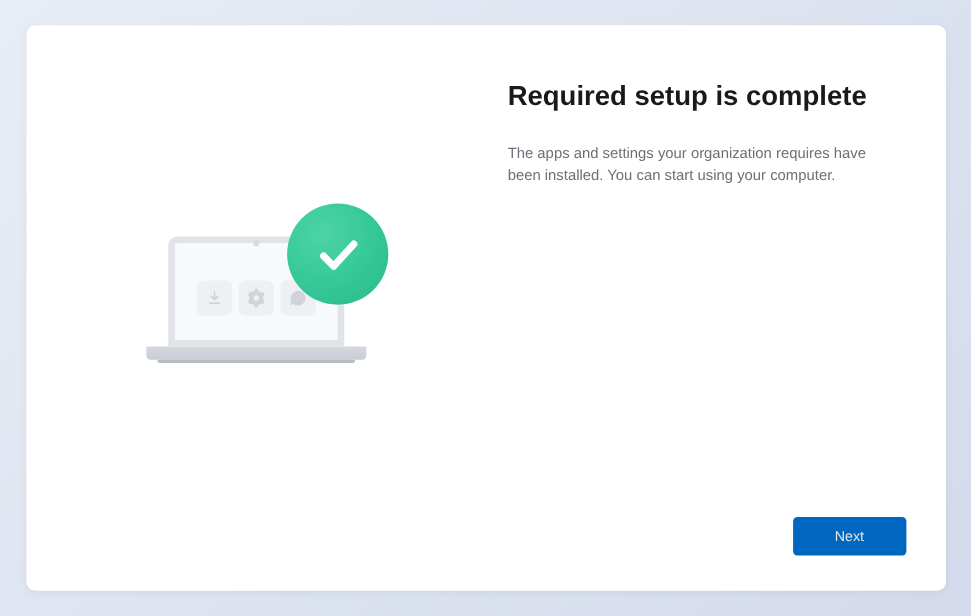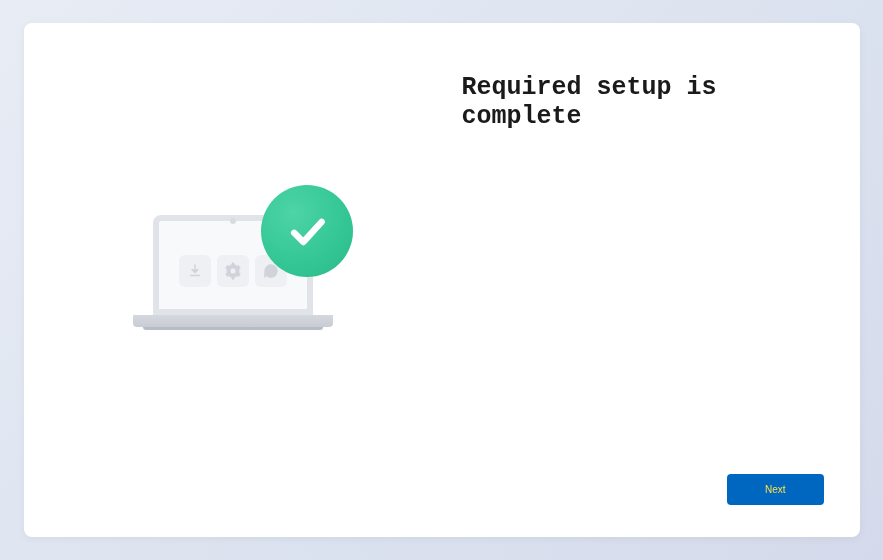--- a/index.html
+++ b/index.html
@@ -125,21 +125,20 @@
     }
     
     .checkmark-badge svg {
       width: 44px;
       height: 44px;
     }
     
     .content-panel {
       width: 50%;
       padding: 50px 40px 20px 20px;
-      font-family: Liberation Mono, monospace;
     }
     
     .page-title {
       font-size: 25px;
       font-weight: 600;
       color: #1a1a1a;
       margin-bottom: 28px;
     }
     
     .description-text {
@@ -147,25 +146,25 @@
       color: #6b6f76;
       line-height: 1.5;
       margin-bottom: 18px;
     }
     
     .next-button {
       position: absolute;
       bottom: 32px;
       right: 36px;
       background: #0067c0;
-      color: #fde047;
+      color: #e5e5e5;
       border: none;
       border-radius: 4px;
       padding: 10px 38px;
-      font-size: 10px;
+      font-size: 13px;
       font-family: inherit;
       cursor: pointer;
     }
   </style>
 </head>
 <body>
 
 <div class="setup-card">
 
   <div class="illustration-panel">
@@ -195,17 +194,18 @@
       <div class="checkmark-badge">
         <svg viewBox="0 0 24 24" fill="none" stroke="#ffffff" stroke-width="3.5" stroke-linecap="round" stroke-linejoin="round">
           <polyline points="5 13 10 18 20 7"></polyline>
         </svg>
       </div>
     </div>
   </div>
 
   <div class="content-panel">
     <h1 class="page-title">Required setup is complete</h1>
+    <p class="description-text">The apps and settings your organization requires have been installed. You can start using your computer.</p>
   </div>
 
   <button class="next-button">Next</button>
 
 </div>
 
 </body></html>

